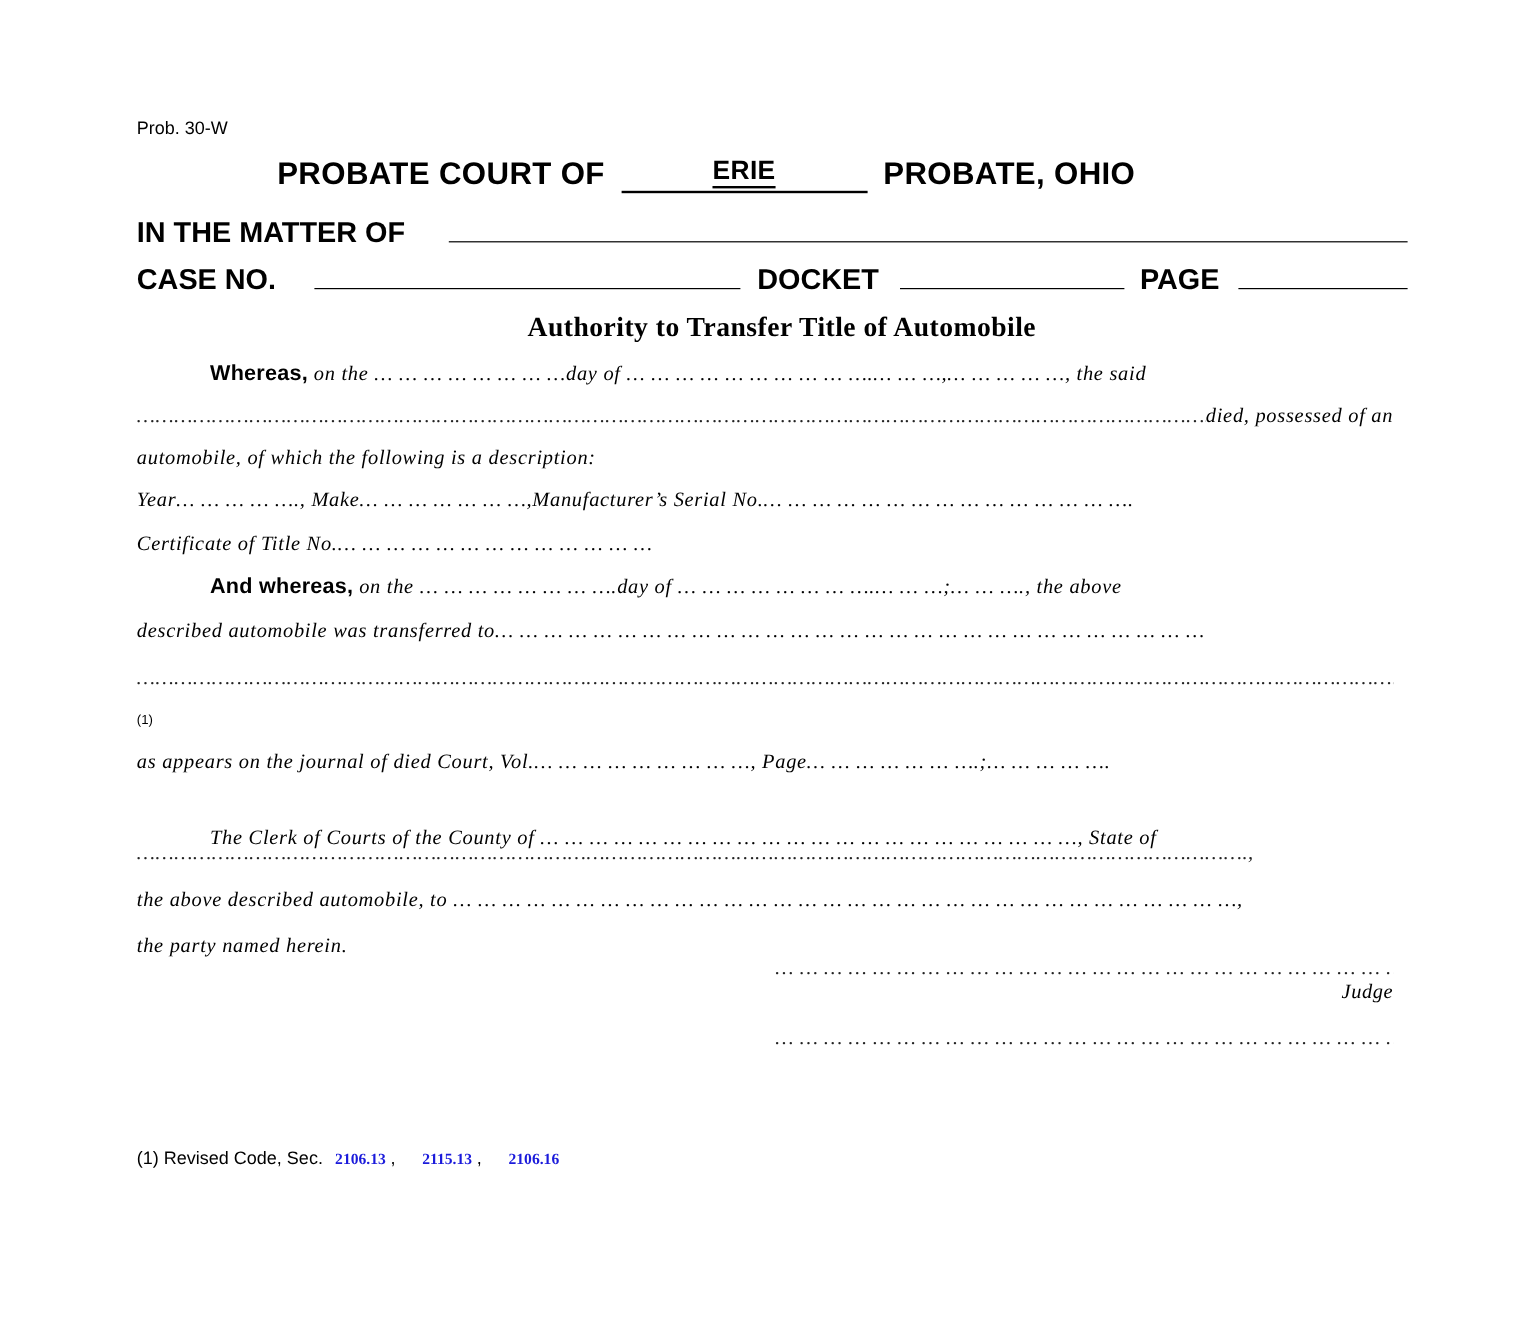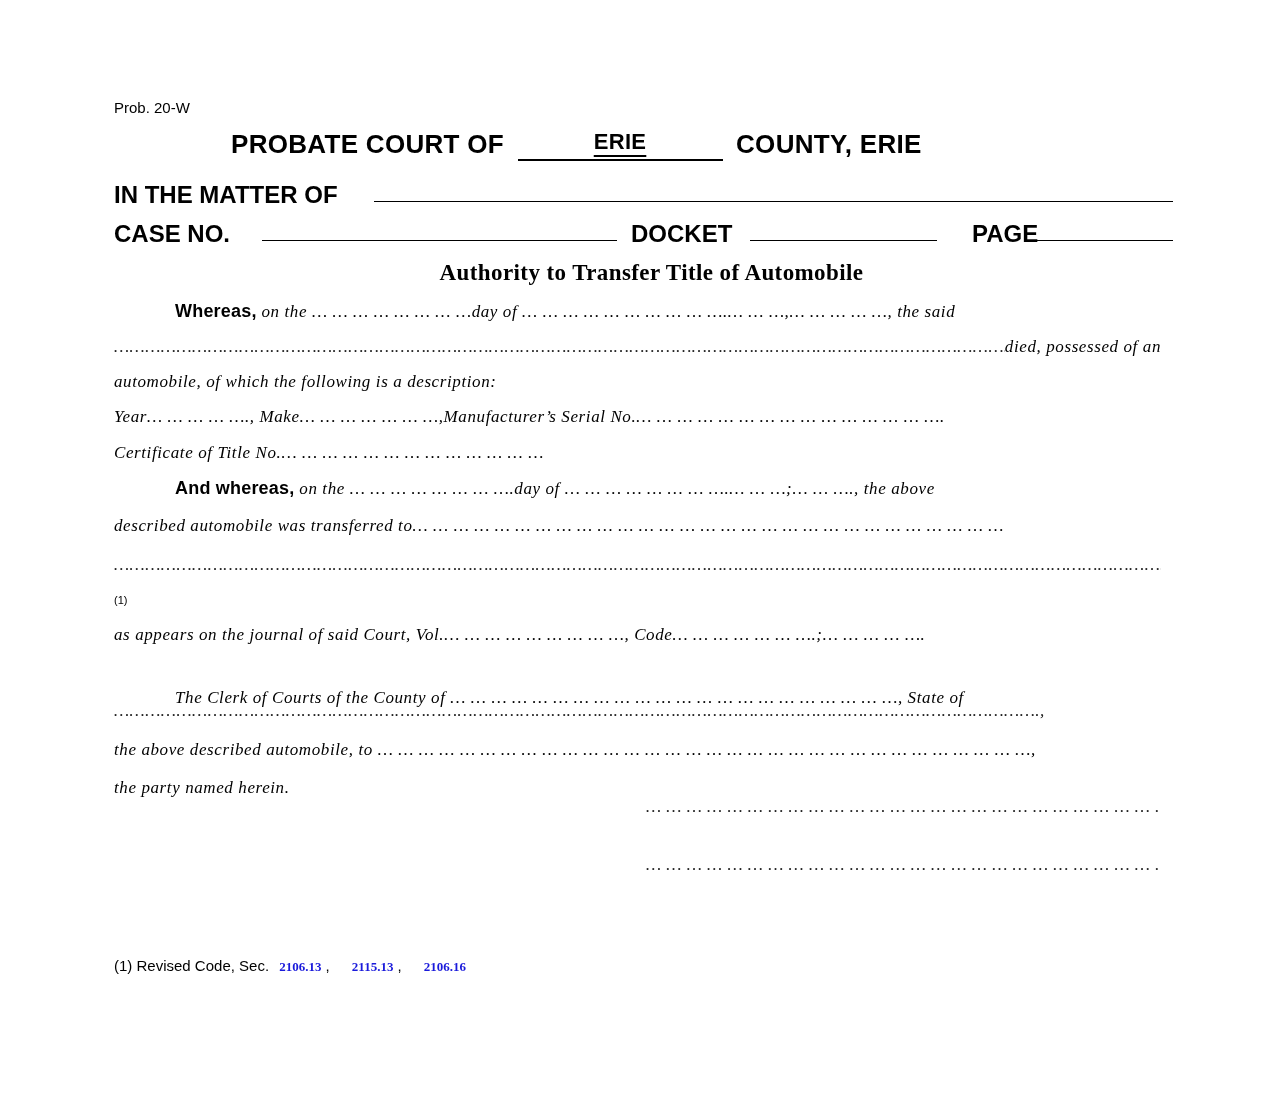--- a/index.html
+++ b/index.html
@@ -113,38 +113,38 @@
       font-family: "Liberation Serif", serif;
       color: #1a1adb;
       font-weight: bold;
       text-decoration: none;
       font-size: 13px;
     }
   </style>
 </head>
 <body>
 
-<div class="abs sans form-id">Prob. 20-W</div>
+<div class="abs sans form-id">Prob. 30-W</div>
 
 <div class="abs sans court-title">
   <span>PROBATE COURT OF</span>
   <span class="county-blank"><span>ERIE</span></span>
-  <span>COUNTY, ERIE</span>
+  <span>PROBATE, OHIO</span>
 </div>
 
 <div class="abs sans hdr-label" style="left:114px; top:181px;">IN THE MATTER OF</div>
 <div class="hdr-line" style="left:374px; top:201px; width:799px;"></div>
 
 <div class="abs sans hdr-label" style="left:114px; top:220px;">CASE NO.</div>
 <div class="hdr-line" style="left:262px; top:240px; width:355px;"></div>
 
 <div class="abs sans hdr-label" style="left:631px; top:220px;">DOCKET</div>
 <div class="hdr-line" style="left:750px; top:240px; width:187px;"></div>
 
-<div class="abs sans hdr-label" style="left:950px; top:220px;margin-left:22px;">PAGE</div>
+<div class="abs sans hdr-label" style="left:950px; top:220px;">PAGE</div>
 <div class="hdr-line" style="left:1032px; top:240px; width:141px;"></div>
 
 <div class="abs serif doc-title">Authority to Transfer Title of Automobile</div>
 
 <div class="line serif indent" style="top:301px;">
   <span class="bold-lead">Whereas,</span><span> on the … … … … … … … …day of … … … … … … … … … ….… … …,… … … … …, the said</span>
 </div>
 
 <div class="line serif justify" style="top:337px;">
   <span class="dots" style="flex:1; overflow:hidden;">……………………………………………………………………………………………………………………………………………………………………………………………………………………………</span>
@@ -160,34 +160,38 @@
 <div class="line serif indent" style="top:478px;">
   <span class="bold-lead">And whereas,</span><span> on the … … … … … … … ….day of … … … … … … … ….… … …;… … …., the above</span>
 </div>
 
 <div class="line serif" style="top:516px;">described automobile was transferred to… … … … … … … … … … … … … … … … … … … … … … … … … … … … …</div>
 
 <div class="line serif dots" style="top:555px;">…………………………………………………………………………………………………………………………………………………………………………………………………………………………………………………………………………………………</div>
 
 <div class="abs sans fn-marker">(1)</div>
 
-<div class="line serif" style="top:625px;">as appears on the journal of said Court, Vol.… … … … … … … … …, Code… … … … … … ….;… … … … ….</div>
+<div class="line serif" style="top:625px;">as appears on the journal of died Court, Vol.… … … … … … … … …, Page… … … … … … ….;… … … … ….</div>
 
 <div class="line serif indent" style="top:663px;margin-top:25px;">The Clerk of Courts of the County of … … … … … … … … … … … … … … … … … … … … … …, State of</div>
 
 <div class="line serif justify" style="top:701px;">
   <span class="dots" style="overflow:hidden;">…………………………………………………………………………………………………………………………………………………………….,</span>
 </div>
 
 <div class="line serif" style="top:740px;">the above described automobile, to … … … … … … … … … … … … … … … … … … … … … … … … … … … … … … … …,</div>
 
 <div class="line serif" style="top:778px;">the party named herein.</div>
 
 <div class="sig" style="top:797px;">
   <div class="sig-dots">… … … … … … … … … … … … … … … … … … … … … … … … … … … … … ….</div>
+  <div class="sig-caption">
+    <span></span>
+    <span>Judge</span>
+  </div>
 </div>
 
 <div class="sig" style="top:855px;">
   <div class="sig-dots">… … … … … … … … … … … … … … … … … … … … … … … … … … … … … ….</div>
 </div>
 
 <div class="abs sans footnote">
   <span>(1) Revised Code, Sec.</span>
   <a style="margin-left:6px;">2106.13</a><span style="margin-left:4px;">,</span>
   <a style="margin-left:18px;">2115.13</a><span style="margin-left:4px;">,</span>

